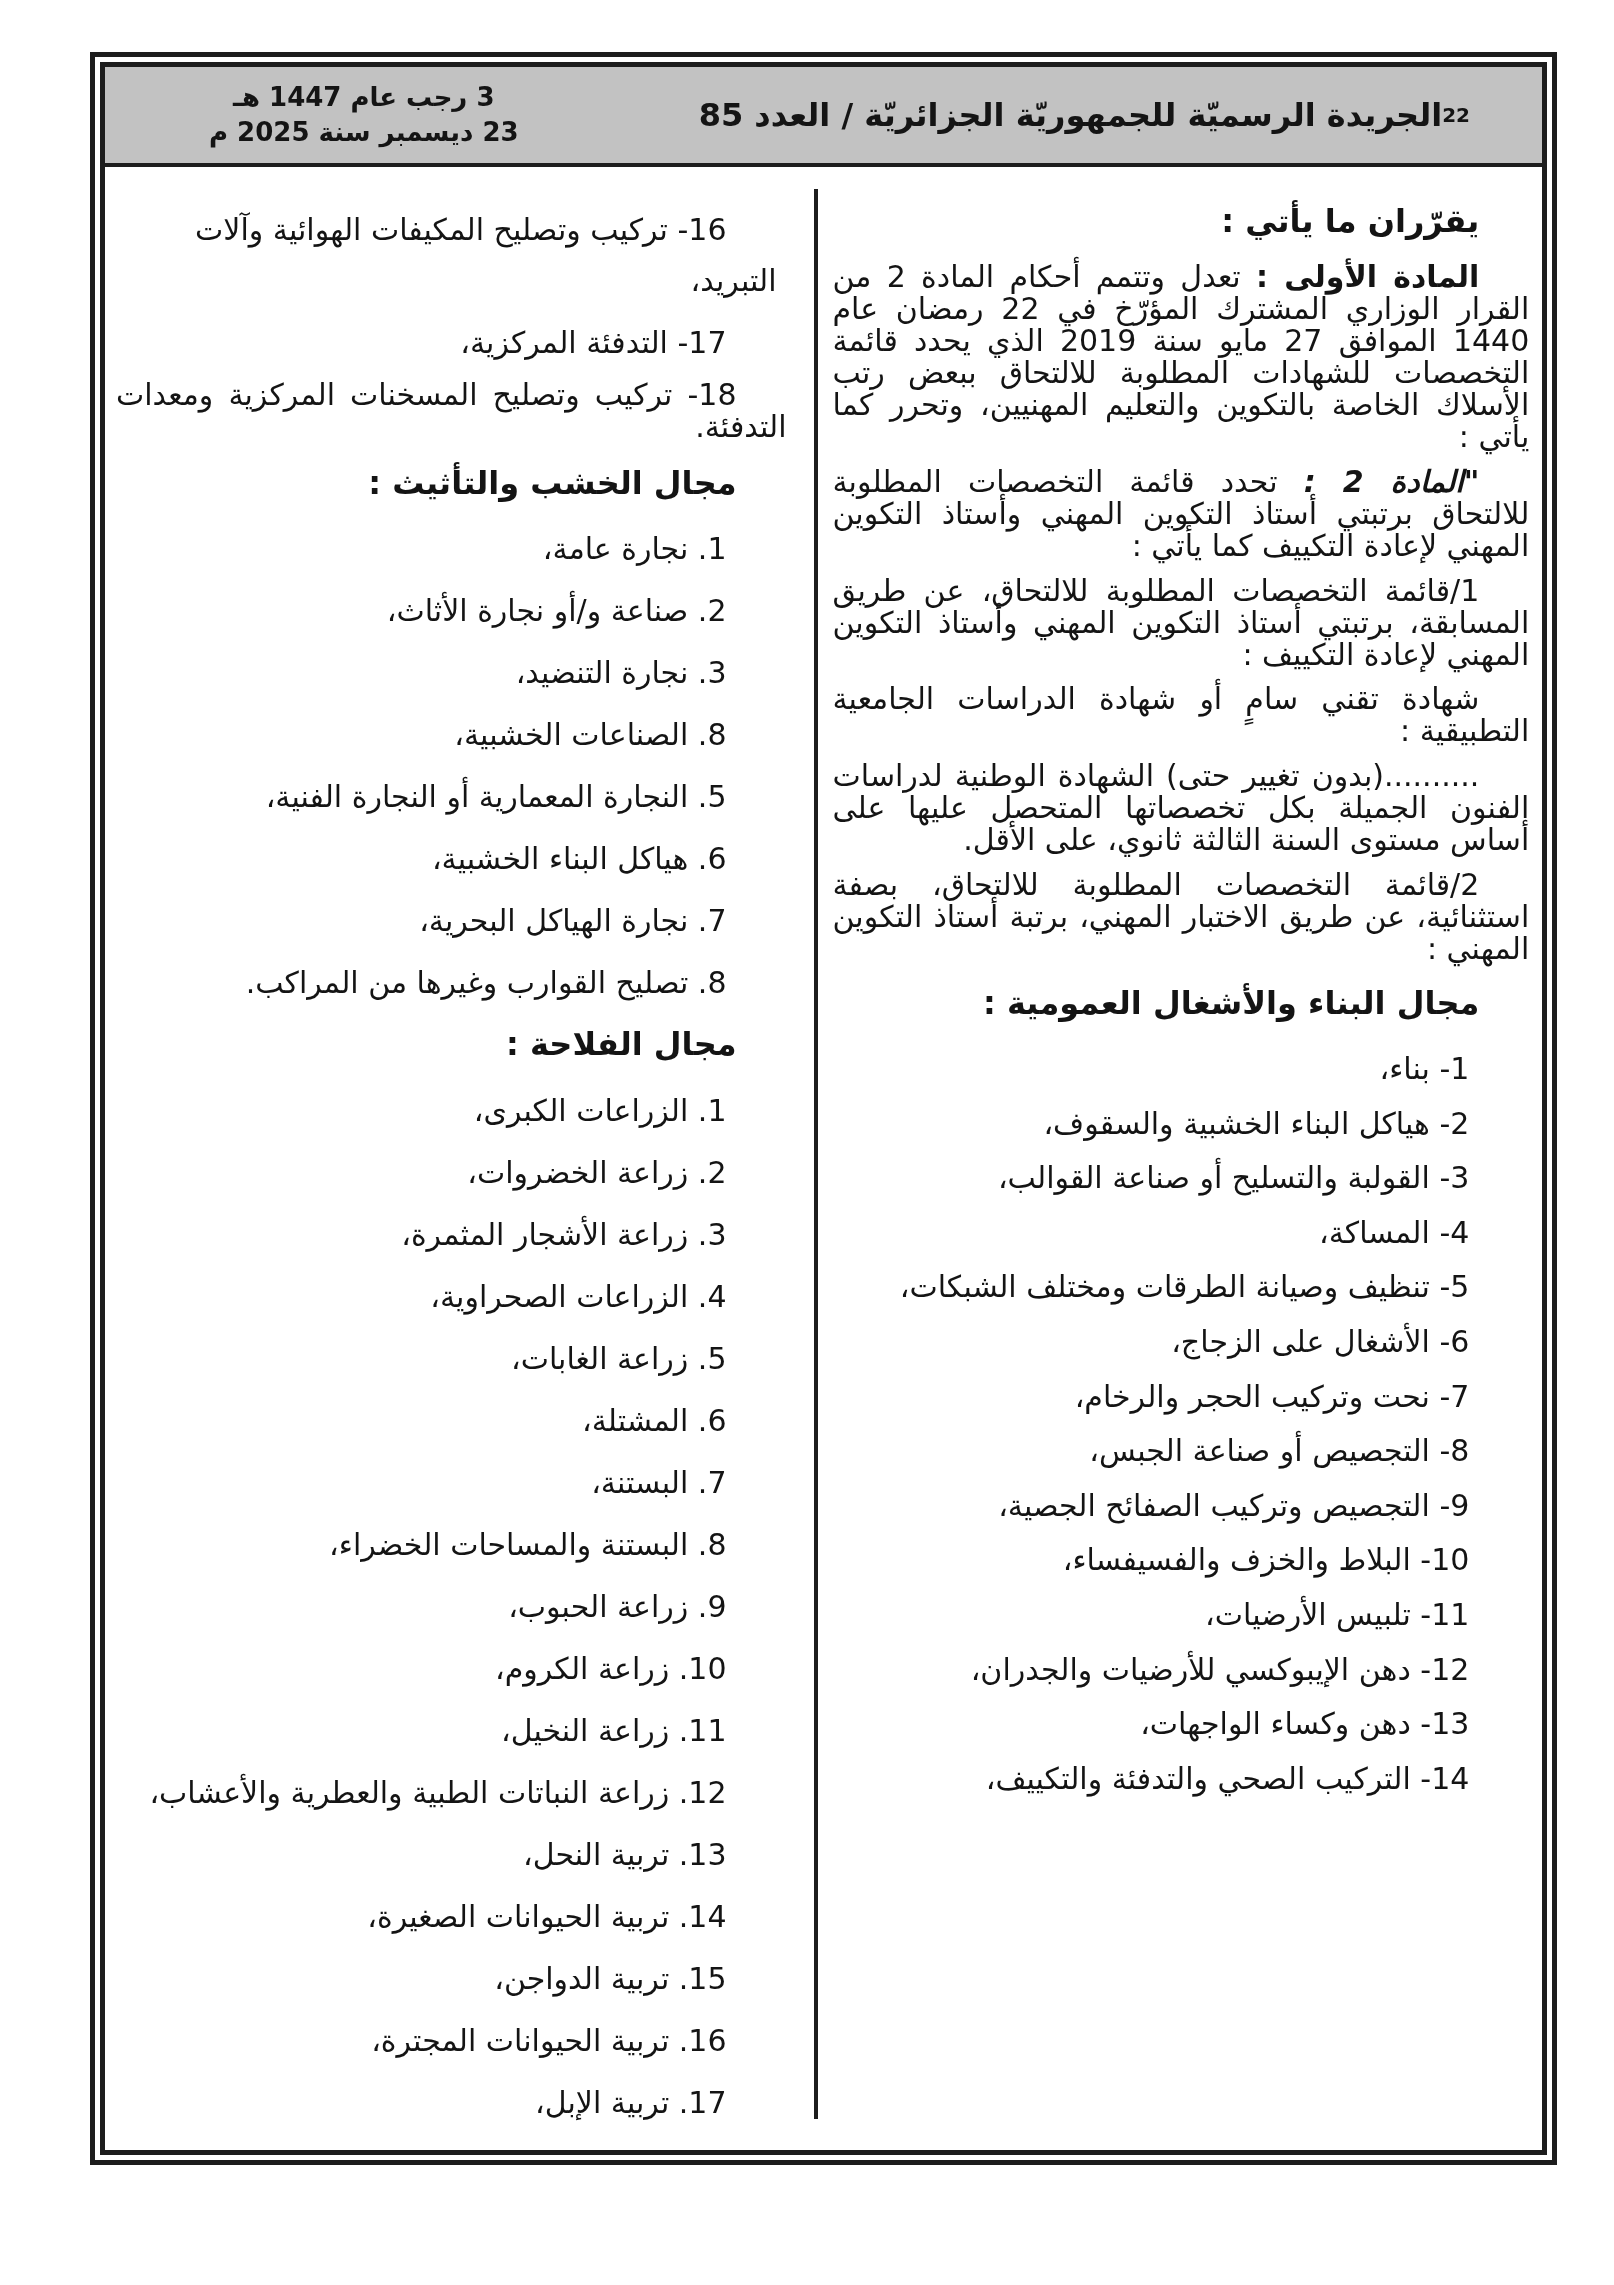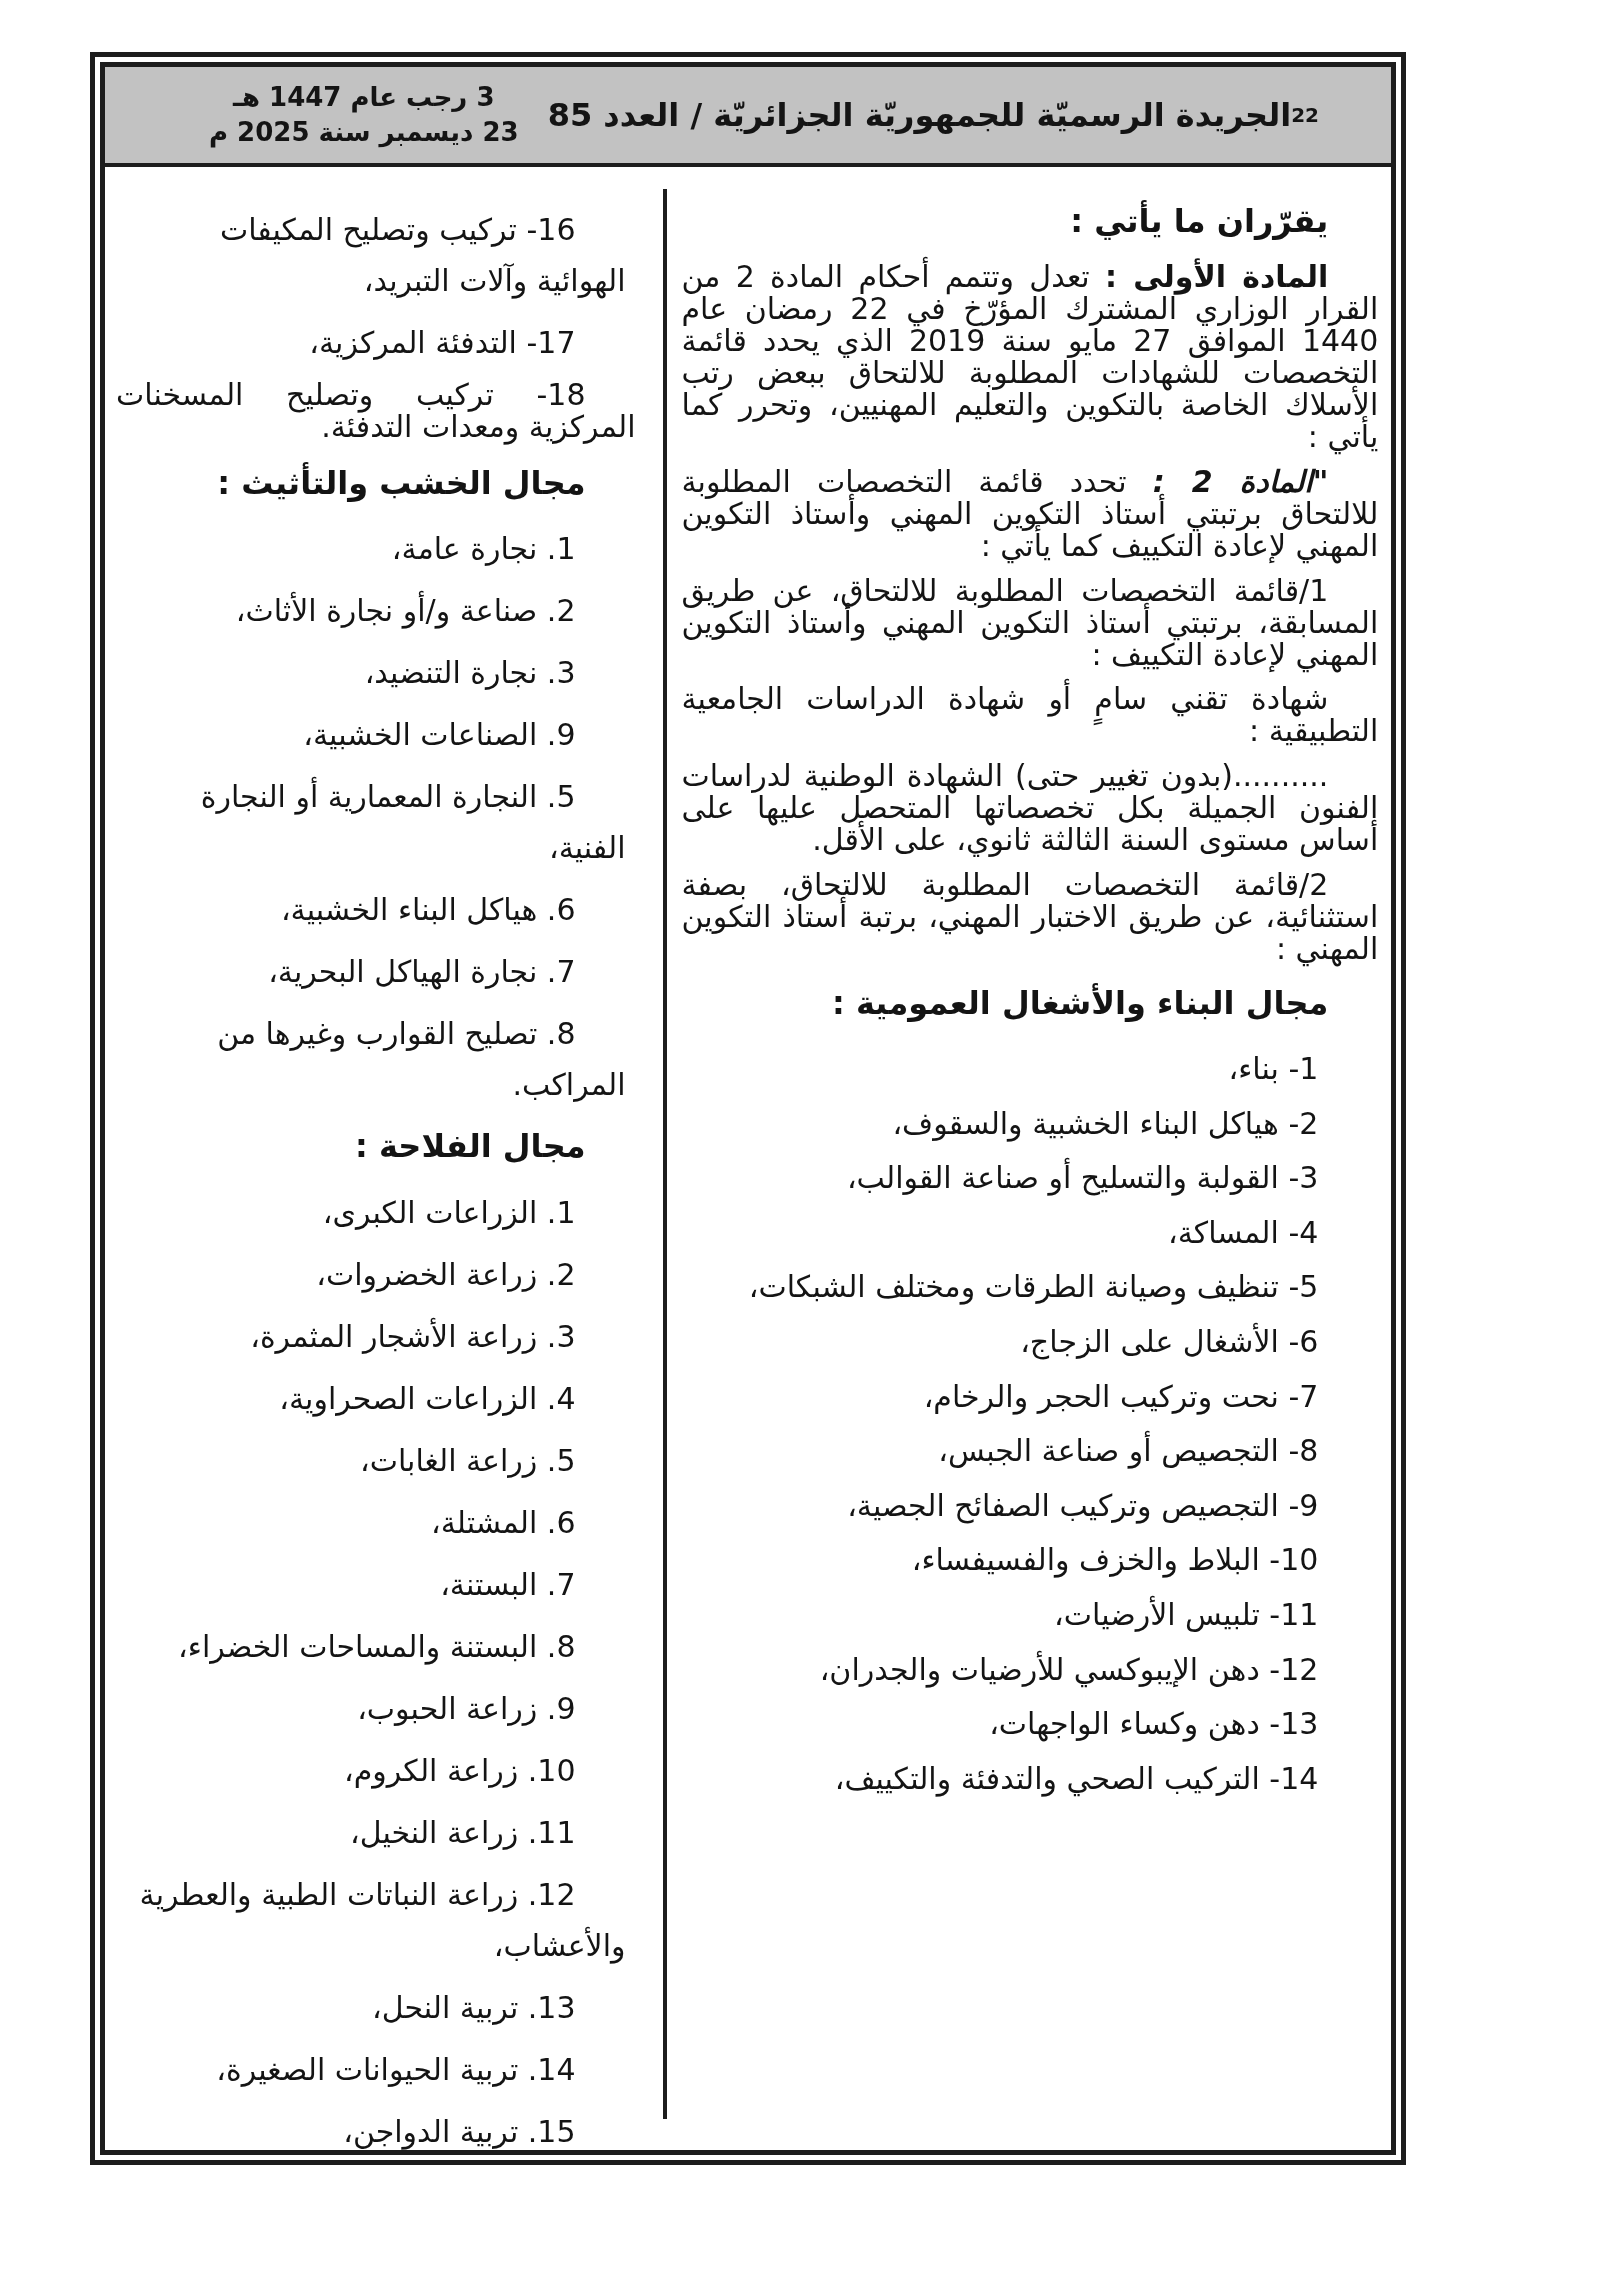--- a/index.html
+++ b/index.html
@@ -2,21 +2,21 @@
 <html lang="ar" style="font-size:14.5px"><head>
 <meta charset="utf-8">
 <style>
   html,body{margin:0;padding:0;}
   body{
     width:1615px;height:2285px;position:relative;background:#ffffff;
     font-family:"DejaVu Sans", sans-serif;color:#141414;
     -webkit-font-smoothing:antialiased;
   }
   .frame{
-    position:absolute;left:90px;top:52px;width:1316px;height:2113px;
+    position:absolute;left:90px;top:52px;width:1467px;height:2113px;
     border:15.4px double #1d1d1d;box-sizing:border-box;
     display:flex;flex-direction:column;background:#ffffff;
   }
   .header-bar{
     background:#c2c2c2;border-bottom:4.5px solid #1d1d1d;
     height:96px;flex:0 0 auto;display:flex;align-items:center;
   }
   .date-block{
     margin-left:104px;direction:rtl;text-align:center;
     font-weight:bold;font-size:26px;line-height:1.35;white-space:nowrap;
@@ -113,21 +113,21 @@
         </div>
 
       <p class="par">18- تركيب وتصليح المسخنات المركزية ومعدات التدفئة.</p>
 
       <div class="sec-heading">مجال الخشب والتأثيث :</div>
 
       <div class="spec-list">
           <div class="list-item">1. نجارة عامة،</div>
           <div class="list-item">2. صناعة و/أو نجارة الأثاث،</div>
           <div class="list-item">3. نجارة التنضيد،</div>
-          <div class="list-item">9. الصناعات الخشبية،</div>
+          <div class="list-item">8. الصناعات الخشبية،</div>
           <div class="list-item">5. النجارة المعمارية أو النجارة الفنية،</div>
           <div class="list-item">6. هياكل البناء الخشبية،</div>
           <div class="list-item">7. نجارة الهياكل البحرية،</div>
           <div class="list-item">8. تصليح القوارب وغيرها من المراكب.</div>
         </div>
 
       <div class="sec-heading">مجال الفلاحة :</div>
 
       <div class="spec-list">
           <div class="list-item">1. الزراعات الكبرى،</div>

